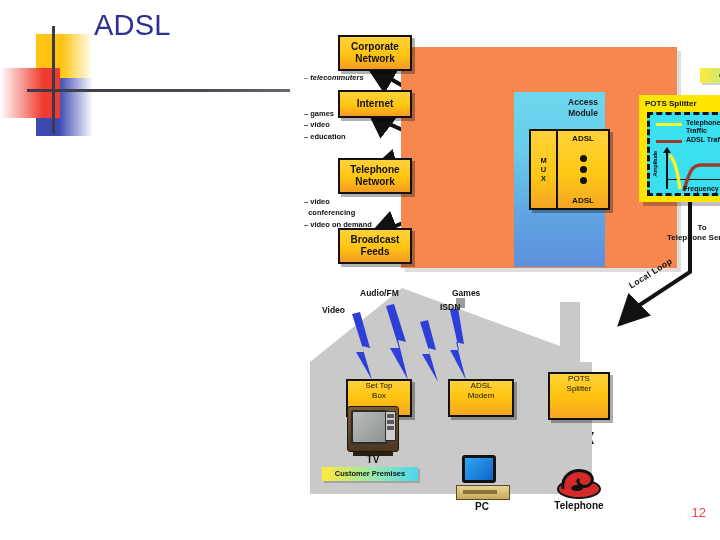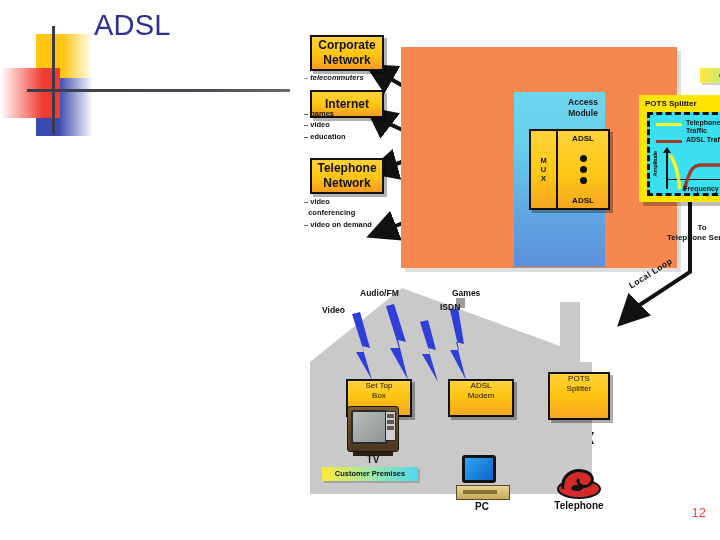--- a/index.html
+++ b/index.html
@@ -106,22 +106,22 @@
   .to-tel{
     position:absolute;left:246px;top:176px;width:110px;text-align:center;
     font-size:8px;font-weight:bold;color:#111;line-height:1.3;
   }
 
   
   .srcbox{
     position:absolute;width:70px;
     background:linear-gradient(to bottom,#FFD23A 0%,#FFC410 55%,#F49B25 100%);
     border:2px solid #111;box-shadow:3px 3px 0 rgba(0,0,0,.3);
-    font-size:12px;font-weight:bold;color:#111;text-align:center;
-    display:flex;align-items:center;justify-content:center;line-height:1.25;
+    font-size:10px;font-weight:bold;color:#111;text-align:center;
+    display:flex;align-items:center;justify-content:center;line-height:1.25;margin-left:28px;
   }
   .bullets{position:absolute;font-size:7.5px;color:#111;font-weight:bold;line-height:1.5;}
   .house{
     position:absolute;left:6px;top:264px;width:318px;height:210px;
   }
   .house svg{display:block;}
 
   .hbox{
     position:absolute;
     background:linear-gradient(to bottom,#FFD23A 0%,#FFC410 48%,#F5A623 100%);
@@ -288,20 +288,23 @@
     <div class="srcbox" style="left:20px;top:66px;height:24px;">
       <span>Internet</span>
     </div>
     <div class="bullets" style="left:14px;top:84px;">– games<br>– video<br>– education</div>
 
     <div class="srcbox" style="left:20px;top:134px;height:32px;">
       <span><span>Telephone</span><br><span>Network</span></span>
     </div>
     <div class="bullets" style="left:14px;top:172px;">– video<br>&nbsp;&nbsp;conferencing<br>– video on demand</div>
 
+    <div class="srcbox" style="left:20px;top:204px;height:32px;">
+      <span><span>Broadcast</span><br><span>Feeds</span></span>
+    </div>
 
     <div class="localloop">Local Loop</div>
 
     <div class="house">
       <svg width="318" height="210">
         <polygon points="106,0 14,74 14,206 296,206 296,74 284,74 284,14 264,14 264,58 106,0" fill="#C9C9C9"></polygon>
         <rect x="160" y="10" width="9" height="10" fill="#9c9c9c"></rect>
       </svg>
     </div>
 

